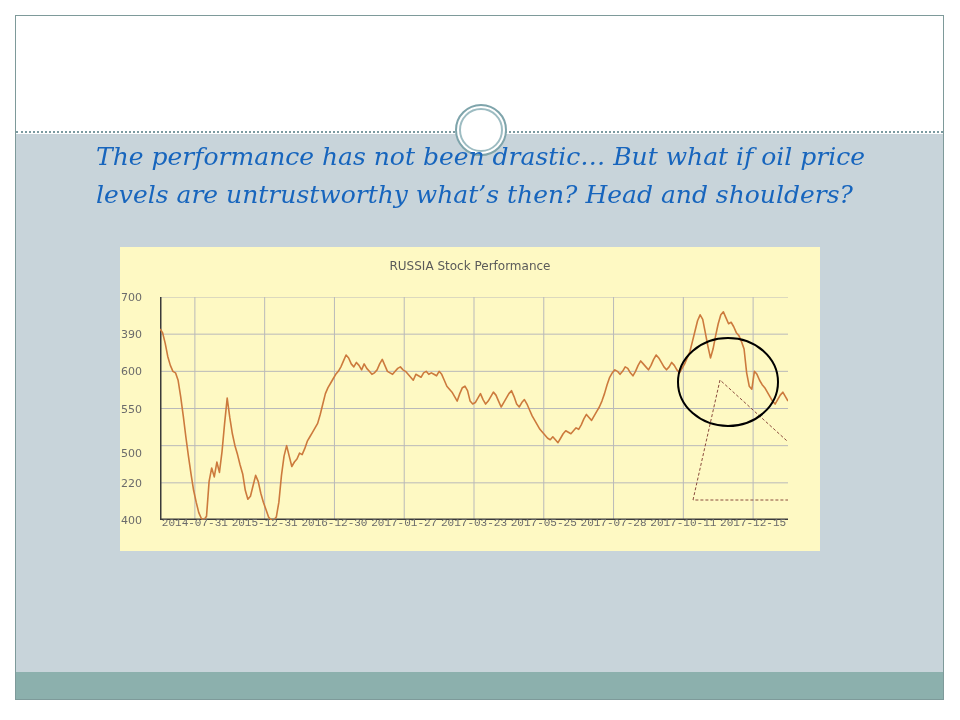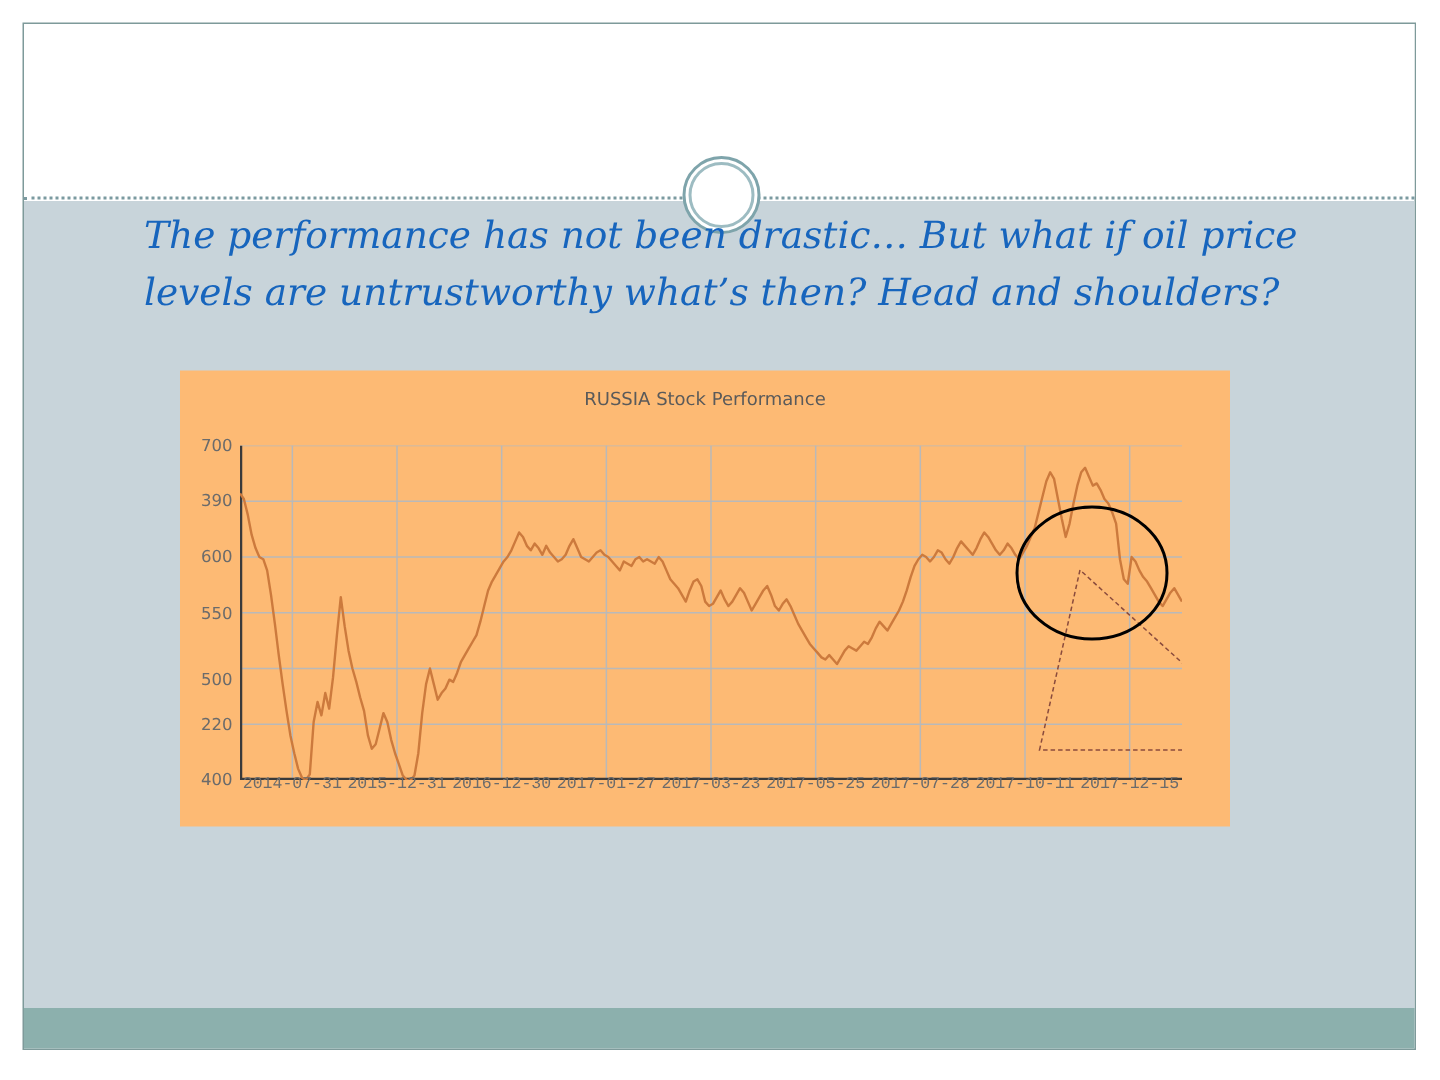--- a/index.html
+++ b/index.html
@@ -45,30 +45,30 @@
 
   
   #subtitle{position:absolute;left:96px;top:138px;width:790px;
             font-family:"DejaVu Serif",serif;
             font-style:italic;font-size:25px;line-height:38px;
             color:#1765bd;font-weight:400;}
   #subtitle .ln{display:block;}
 
   
   #chart-panel{position:absolute;left:120px;top:247px;width:700px;height:304px;
-               background:#fdba74;}
+               background:#fef9c3;}
 
   #chart-title{position:absolute;left:0;top:12px;width:700px;text-align:center;
                font-size:12px;color:#5a5a5a;font-family:"DejaVu Sans",sans-serif;}
 
   
   #plot{position:absolute;left:40px;top:50px;width:628px;height:223px;}
   #plot-svg{position:absolute;left:0;top:0;}
 
-  .ylab{position:absolute;right:100%;margin-right:5px;
+  .ylab{position:absolute;right:100%;margin-right:18px;
         font-size:11px;color:#6b6b6b;font-family:"DejaVu Sans",sans-serif;
         transform:translateY(-50%);white-space:nowrap;}
 
   #xlabels{position:absolute;left:128px;top:517px;width:700px;height:18px;}
   .xlab{position:absolute;top:0;font-size:11px;color:#6b6b6b;
         font-family:Liberation Mono, monospace;white-space:nowrap;
         transform:translateX(-50%);}
 </style>
 </head>
 <body>

